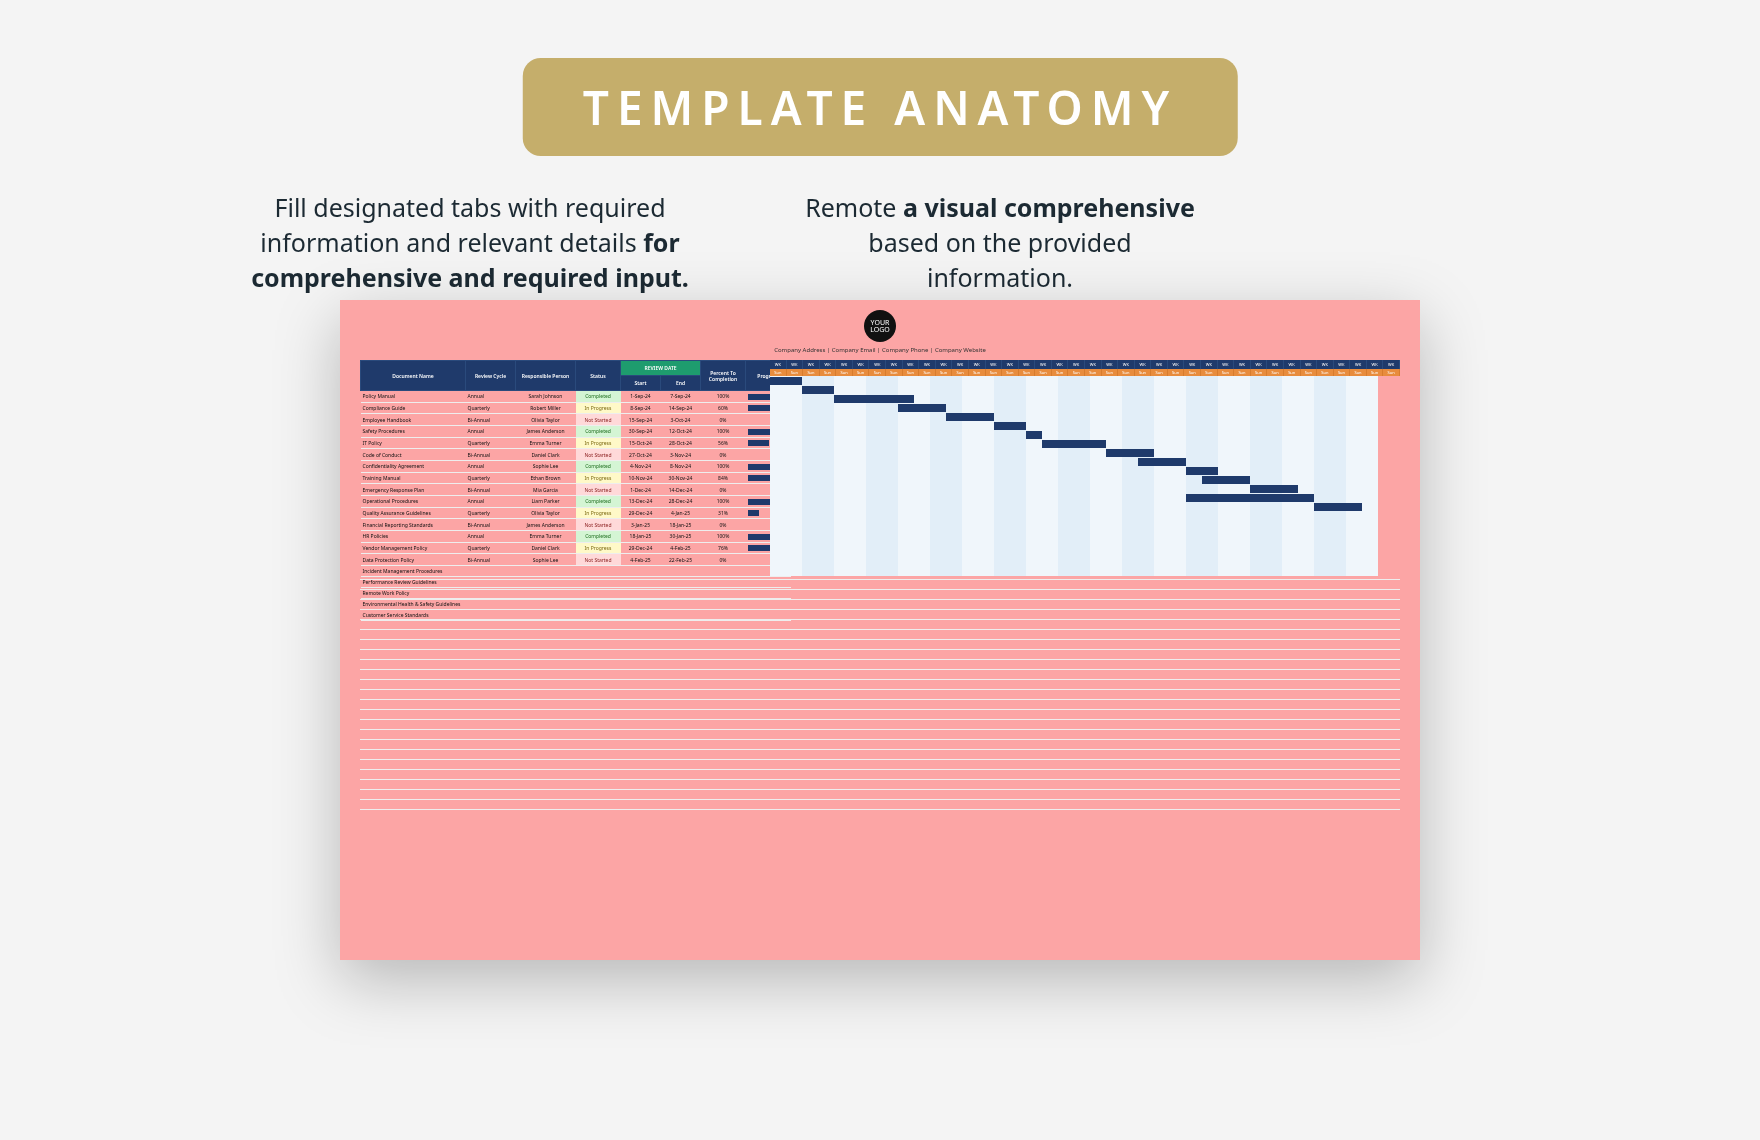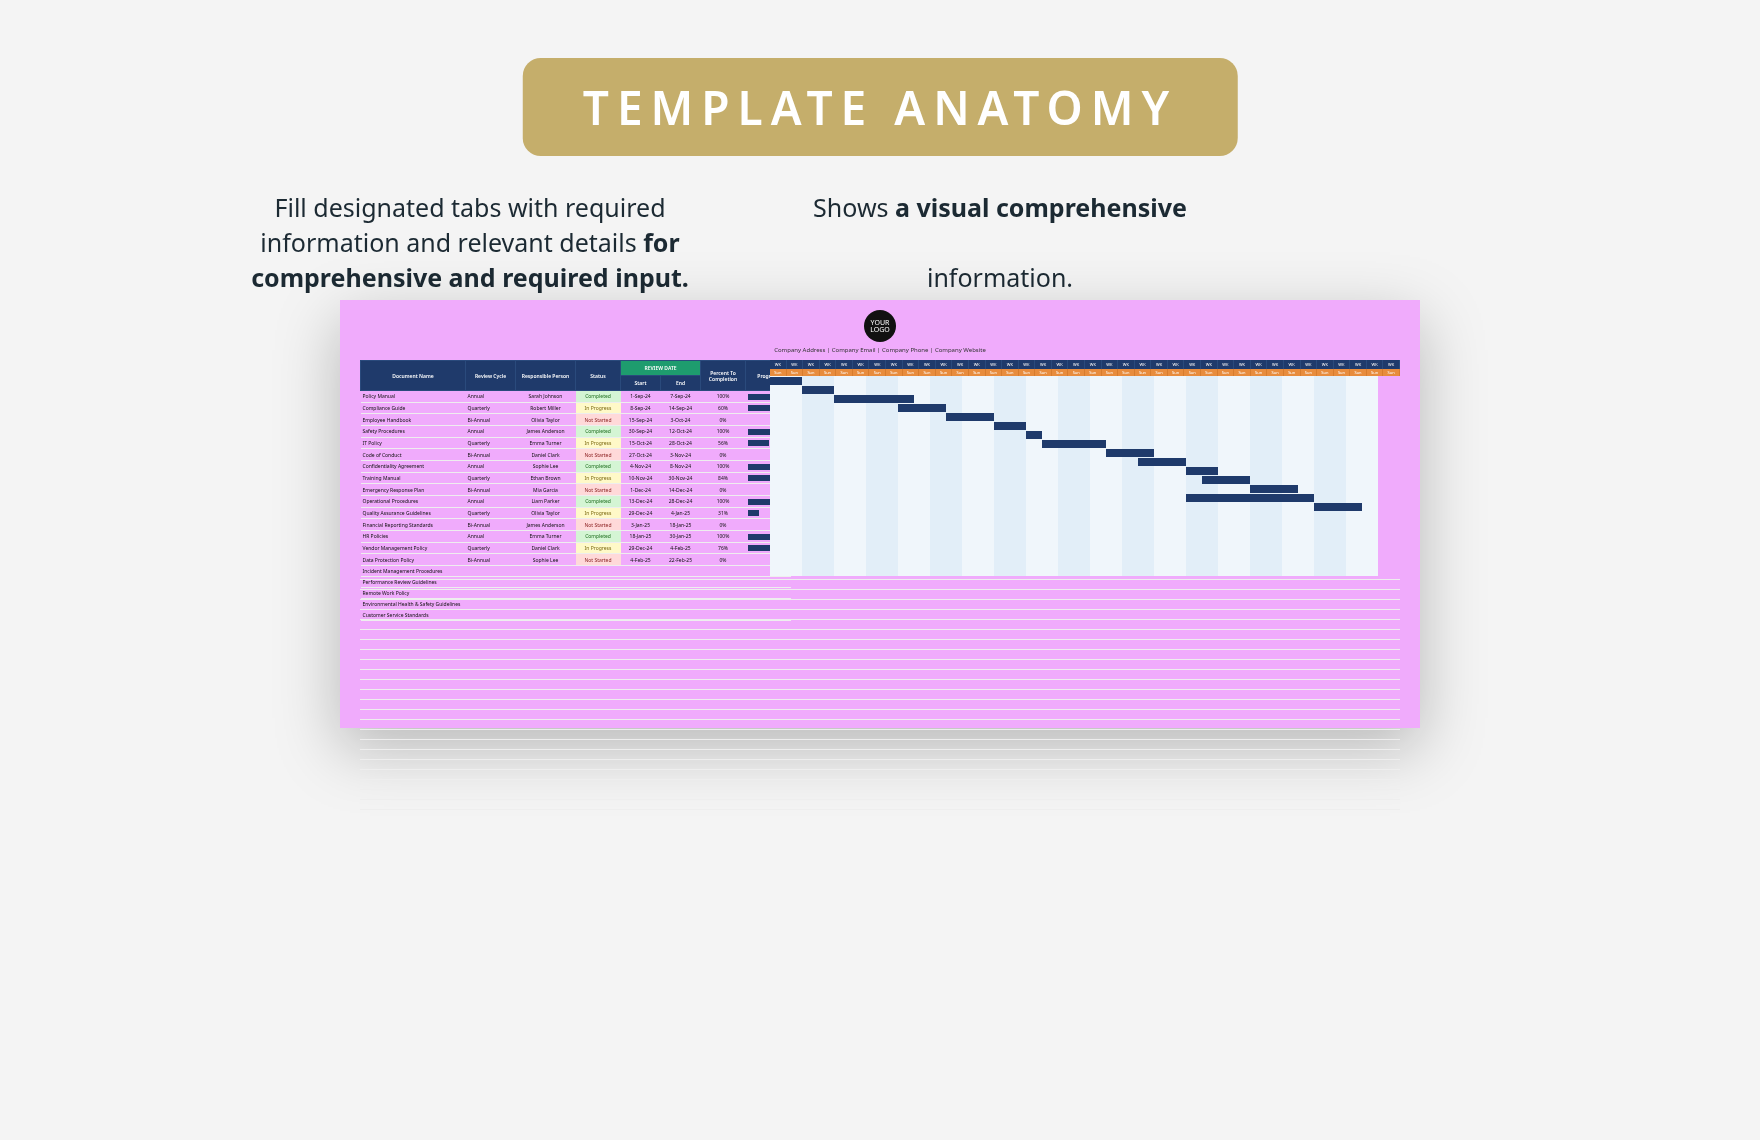--- a/index.html
+++ b/index.html
@@ -5,21 +5,21 @@
   html,body{margin:0;padding:0;width:1760px;height:1140px;font-family:system-ui,-apple-system,"Segoe UI",Roboto,sans-serif;background:#f5f5f5 radial-gradient(circle at 20% 30%,#eee 2%,transparent 3%),radial-gradient(circle at 80% 70%,#ececec 2%,transparent 3%),radial-gradient(circle at 50% 50%,#f0f0f0 2%,transparent 3%);background-color:#f4f4f4;overflow:hidden}
   .title-pill{position:absolute;left:50%;top:58px;transform:translateX(-50%);background:#c5ae6b;color:#fff;font-size:46px;font-weight:600;letter-spacing:8px;padding:18px 60px;border-radius:18px;font-family:inherit}
   .caption{position:absolute;top:190px;font-size:25px;color:#1c2a33;line-height:1.4;text-align:center}
   .caption.left{left:240px;width:460px}
   .caption.right{left:770px;width:460px}
   .caption b{font-weight:700}
   .pointer{position:absolute;width:2px;background:#555}
   .pointer::after{content:"";position:absolute;bottom:-6px;left:-4px;width:10px;height:10px;border-radius:50%;background:#555}
   .pointer.l{left:470px;top:300px;height:115px}
   .pointer.r{left:940px;top:300px;height:100px}
-  .sheet{position:absolute;left:340px;top:300px;width:1080px;height:428px;background:#f0abfc;box-shadow:0 20px 60px rgba(0,0,0,.25)}
+  .sheet{position:absolute;left:340px;top:300px;width:1080px;height:660px;background:#fca5a5;box-shadow:0 20px 60px rgba(0,0,0,.25)}
   .logo{position:absolute;left:50%;top:10px;transform:translateX(-50%);width:32px;height:32px;border-radius:50%;background:#111;color:#fff;font-size:7px;display:flex;align-items:center;justify-content:center;text-align:center;line-height:1}
   .company-line{position:absolute;left:50%;top:46px;transform:translateX(-50%);font-size:6px;color:#333;font-weight:400}
   .tbl{position:absolute;left:20px;top:60px;right:20px;border-collapse:collapse;font-size:5px;color:#111}
   .tbl th{background:#1f3a6b;color:#fff;font-weight:600;padding:4px 2px;border:1px solid #2a4a7c;text-align:center}
   .tbl th.rev{background:#1e9c6e}
   .tbl th.prog{width:40px}
   .tbl td{padding:2px 2px;border-bottom:1px solid #eee;white-space:nowrap}
   .tbl td.center{text-align:center}
   .stat-completed{background:#d4f5d4;color:#1a6b1a;text-align:center}
   .stat-progress{background:#fff9c8;color:#7a6810;text-align:center}
@@ -41,22 +41,22 @@
 <body>
 
 <div class="title-pill">TEMPLATE ANATOMY</div>
 
 <div class="caption left">
   <span>Fill designated tabs with required</span><br>
   <span>information and relevant details </span><b>for comprehensive and required input.</b>
 </div>
 
 <div class="caption right">
-  <span>Shows </span><b>a visual comprehensive</b><br>
-  <br>
+  <span>Remote </span><b>a visual comprehensive</b><br>
+  <span>based on the provided</span><br>
   <span>information.</span>
 </div>
 
 <div class="pointer l"></div>
 <div class="pointer r"></div>
 
 <div class="sheet">
   <div class="logo">YOUR LOGO</div>
   <div class="company-line">Company Address | Company Email | Company Phone | Company Website</div>
 

